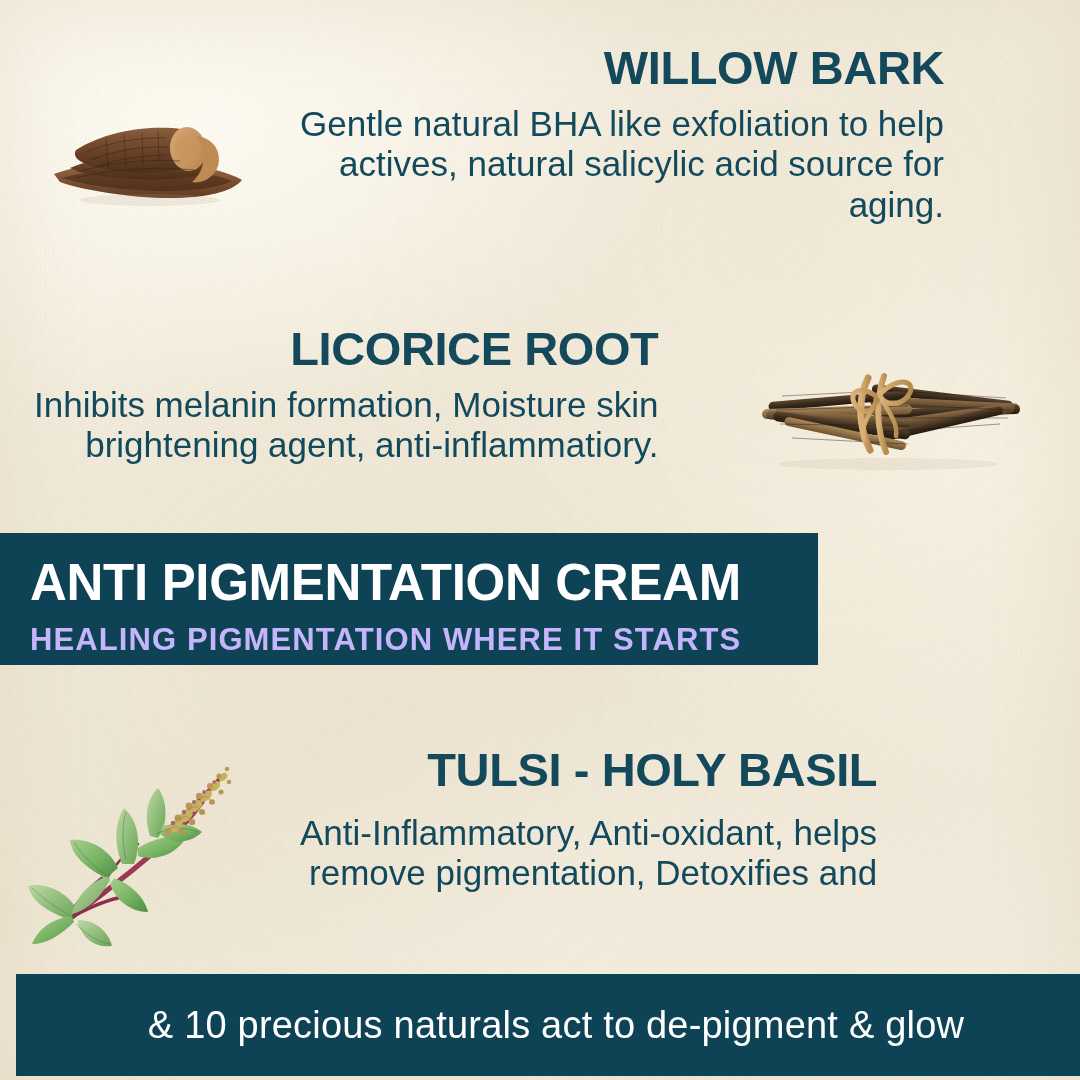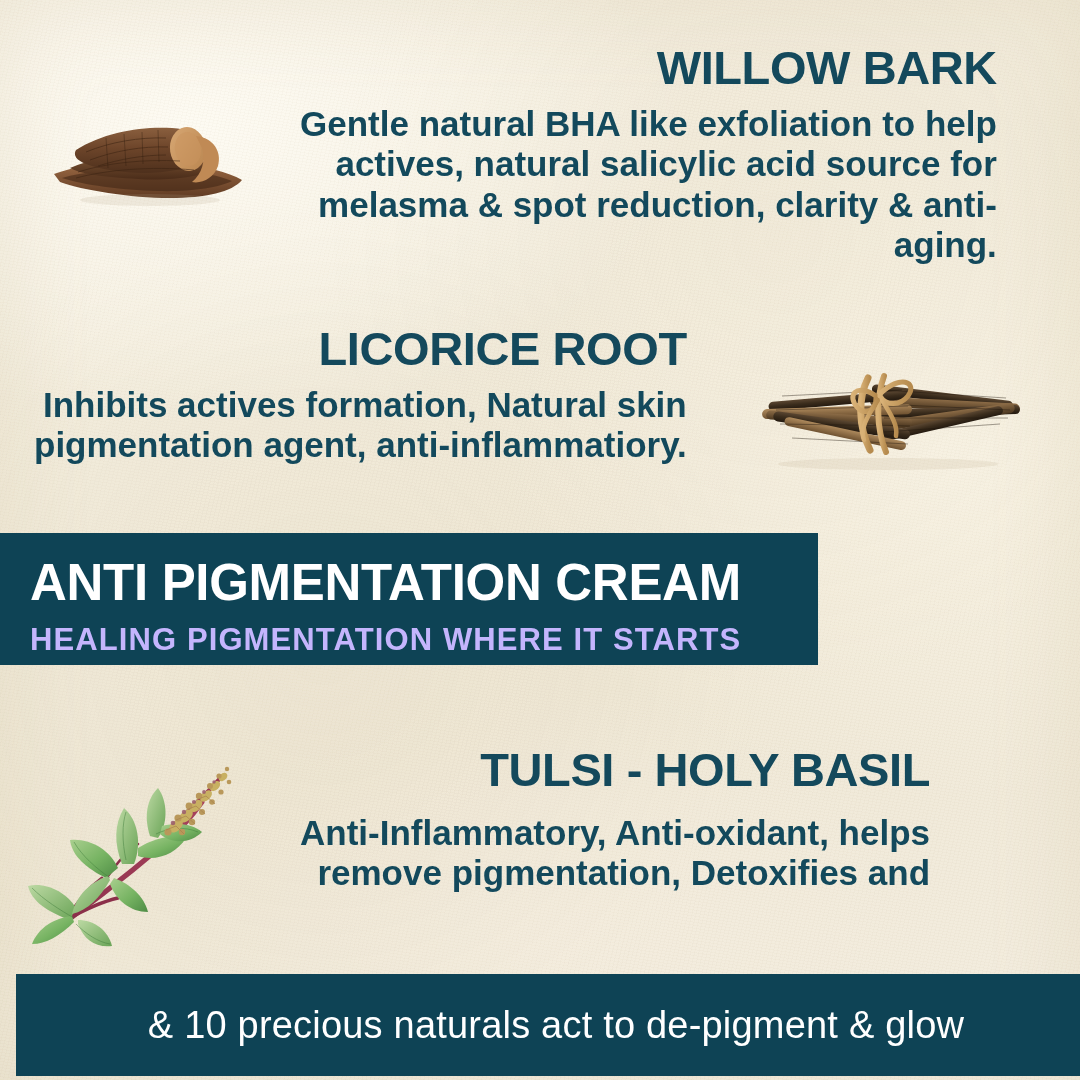--- a/index.html
+++ b/index.html
@@ -41,21 +41,21 @@
   .blk{position:absolute;text-align:right;}
   .hd{
     font-weight:700;
     color:#14495c;
     letter-spacing:-.4px;
     line-height:1.0;
     white-space:nowrap;
   }
   .bd{
     color:#13495c;
-    font-weight:700;
+    font-weight:400;
     line-height:1.155;
   }
   .bd div{white-space:nowrap;}
 
   
   #willow-block{left:300px;top:44px;}
   #willow-block .hd{font-size:47px;}
   #willow-block .bd{font-size:35px;margin-top:13px;}
 
   
@@ -321,30 +321,29 @@
           </g>
         </g>
       </svg>
     </div>
 
     <div class="blk" id="willow-block">
       <div class="hd">WILLOW BARK</div>
       <div class="bd">
         <div>Gentle natural BHA like exfoliation to help</div>
         <div>actives, natural salicylic acid source for</div>
-        <div>melasma &amp; spot reduction, clarity &amp; anti-</div>
         <div>aging.</div>
       </div>
     </div>
 
     <div class="blk" id="licorice-block">
       <div class="hd">LICORICE ROOT</div>
       <div class="bd">
-        <div>Inhibits actives formation, Natural skin</div>
-        <div>pigmentation agent, anti-inflammatiory.</div>
+        <div>Inhibits melanin formation, Moisture skin</div>
+        <div>brightening agent, anti-inflammatiory.</div>
       </div>
     </div>
 
     <div id="product-banner">
       <div class="pad">
         <div id="banner-title">ANTI PIGMENTATION CREAM</div>
         <div id="banner-sub1">HEALING PIGMENTATION WHERE IT STARTS</div>
       </div>
     </div>
 

